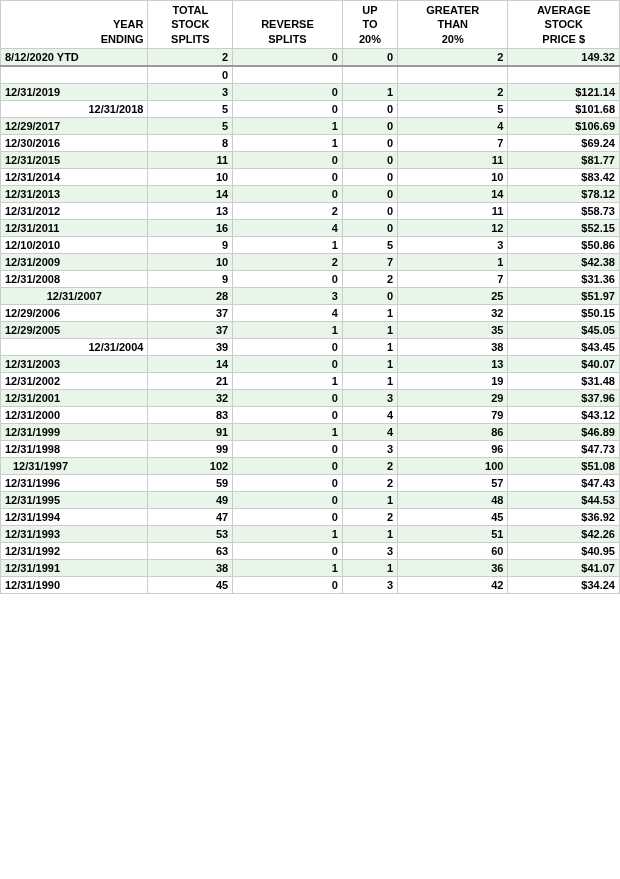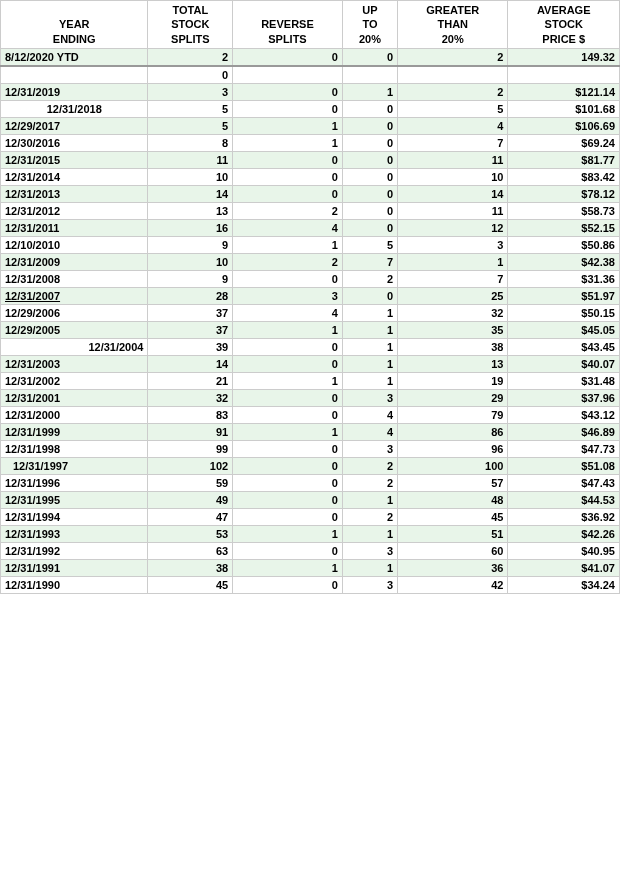--- a/index.html
+++ b/index.html
@@ -26,21 +26,21 @@
       text-align: center;
       vertical-align: bottom;
       line-height: 1.3;
       margin-top: 12px;
     }
     td:first-child {
       text-align: left;
       font-weight: bold;
     }
     th:first-child {
-      text-align: center;
+      text-align: right;
     }
     tr:nth-child(odd) td {
       background: #e8f5e9;
     }
     tr:nth-child(even) td {
       background: #fff;
     }
     .header-row th {
       background: #fff;
     }
@@ -84,21 +84,21 @@
       </tr>
       <tr>
         <td style="text-align: left;">12/31/2019</td>
         <td>3</td>
         <td>0</td>
         <td>1</td>
         <td>2</td>
         <td>$121.14</td>
       </tr>
       <tr>
-        <td style="text-align: center; margin-top: 29px;">12/31/2018</td>
+        <td style="text-align: right; margin-top: 29px;">12/31/2018</td>
         <td>5</td>
         <td>0</td>
         <td>0</td>
         <td>5</td>
         <td>$101.68</td>
       </tr>
       <tr>
         <td style="text-align: left;">12/29/2017</td>
         <td>5</td>
         <td>1</td>
@@ -172,21 +172,21 @@
       </tr>
       <tr>
         <td style="text-align: left;">12/31/2008</td>
         <td>9</td>
         <td>0</td>
         <td>2</td>
         <td>7</td>
         <td>$31.36</td>
       </tr>
       <tr>
-        <td style="text-align: left; text-decoration: underline;">12/31/2007</td>
+        <td style="text-align: center;">12/31/2007</td>
         <td>28</td>
         <td>3</td>
         <td>0</td>
         <td>25</td>
         <td>$51.97</td>
       </tr>
       <tr>
         <td style="text-align: left;">12/29/2006</td>
         <td>37</td>
         <td>4</td>

